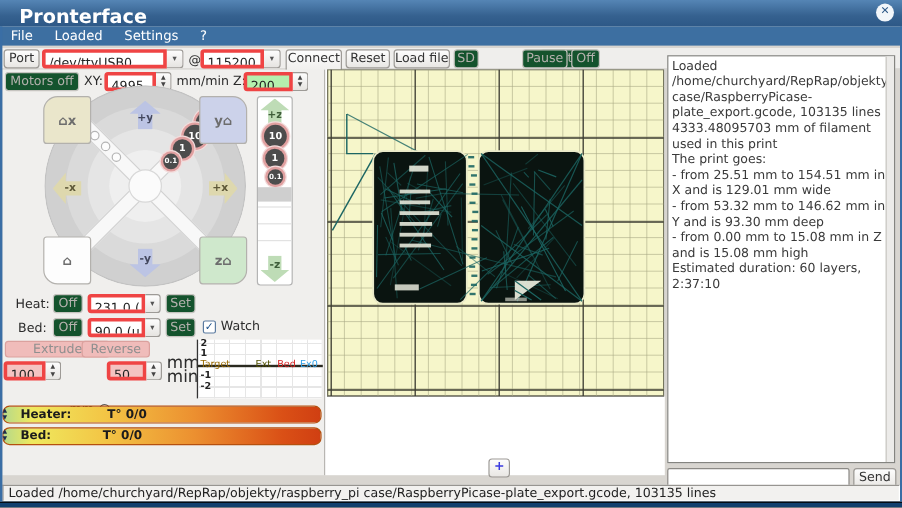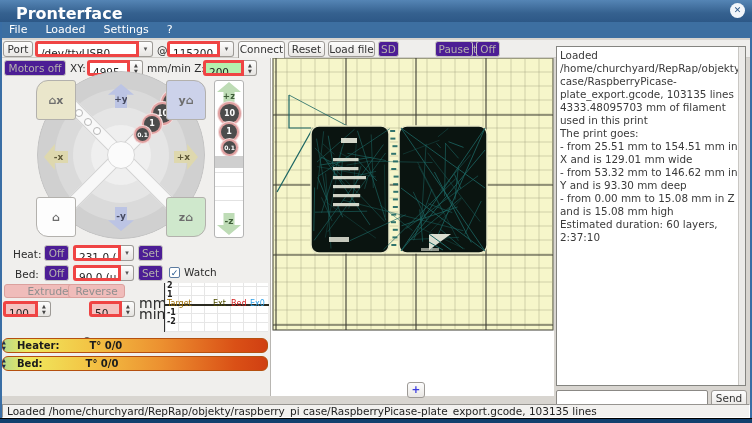--- a/index.html
+++ b/index.html
@@ -10,21 +10,21 @@
   .titlebar{left:0;top:0;width:752px;height:22px;background:linear-gradient(#5585b5,#35618f 60%,#2d5887);}
   .title{left:16px;top:4px;color:#fff;font-size:16px;font-weight:bold;}
   .closebtn{right:7px;top:3px;width:15px;height:15px;border-radius:50%;background:#f2f6fa;color:#2d5887;
     font-size:9px;font-weight:bold;text-align:center;line-height:15px;}
   .menubar{left:0;top:22px;width:752px;height:16px;background:#3d6fa1;display:flex;align-items:center;}
   .menuitem{color:#fff;font-size:11px;padding:0 9px;line-height:18px;}
   
   .toolbar{left:0;top:40px;width:752px;height:18px;background:#efeeec;border-bottom:1px solid #cfcdc9;}
   .b{background:linear-gradient(#fdfdfd,#e9e7e4);border:1px solid #9d9a96;border-radius:3px;color:#333;
      font-size:10.5px;text-align:center;overflow:hidden;white-space:nowrap;}
-  .b.dis{color:#b4b1ad;border-color:#c6c4c0;background:#4c1d95;}
+  .b.dis{color:#b4b1ad;border-color:#c6c4c0;background:#14532d;}
   .b.pink{background:#f0bcba;border-color:#dba19e;color:#8f8f8f;}
   .field{background:#fff;border:3px solid #ef4444;border-radius:3px 0 0 3px;font-size:10.5px;color:#222;
      padding:3px 3px;overflow:hidden;white-space:nowrap;}
   .dropbtn{background:linear-gradient(#fdfdfd,#e6e4e1);border:1px solid #9d9a96;border-left:none;
      border-radius:0 3px 3px 0;font-size:7px;color:#555;text-align:center;}
   .spinbtn{background:linear-gradient(#fdfdfd,#e6e4e1);border:1px solid #9d9a96;border-left:none;
      border-radius:0 3px 3px 0;font-size:5px;color:#444;display:flex;flex-direction:column;justify-content:center;align-items:center;line-height:6px;}
   .lbl{font-size:10.5px;color:#2b2b2b;white-space:nowrap;}
   
   .leftpanel{left:2px;top:58px;width:268px;height:338px;background:#f0efed;}

